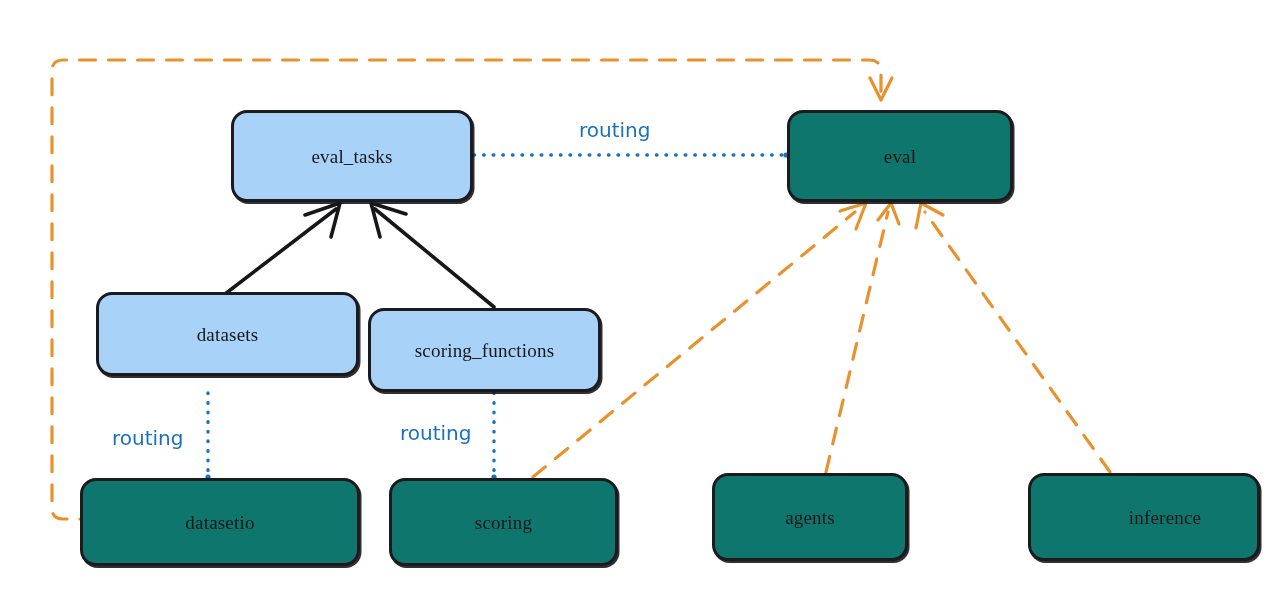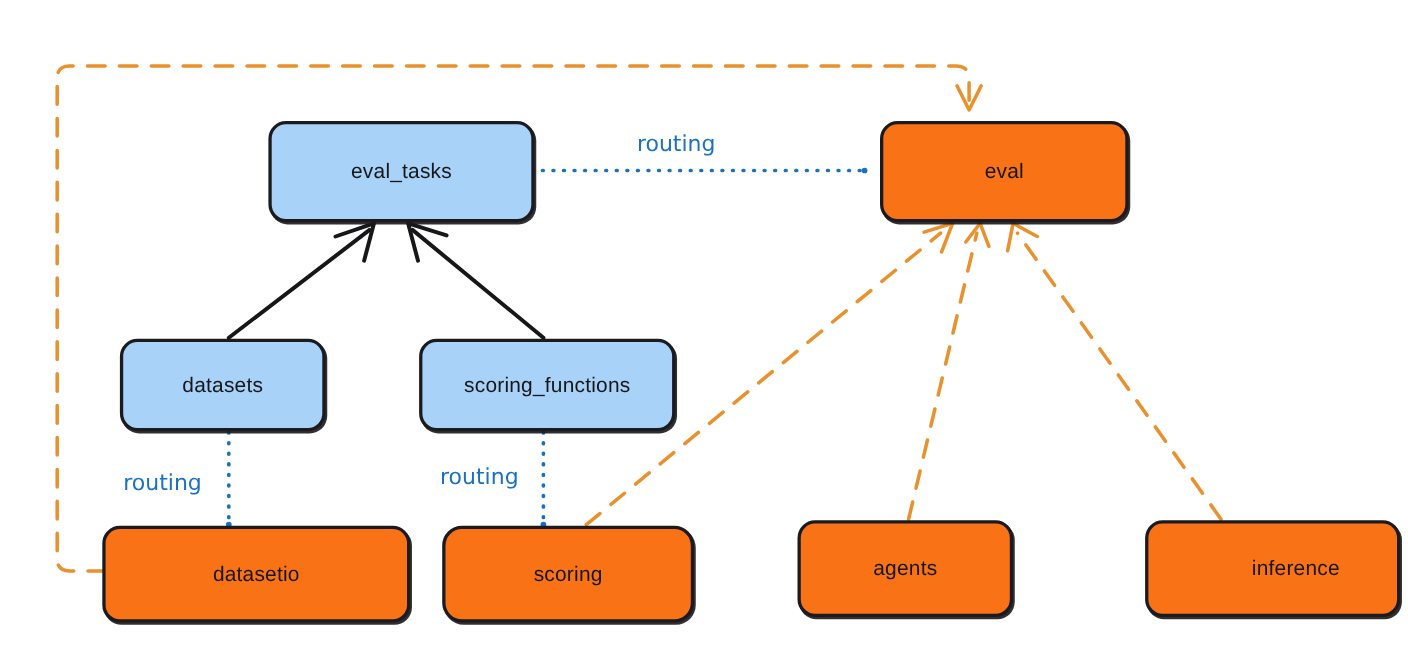--- a/index.html
+++ b/index.html
@@ -29,28 +29,27 @@
   .node {
     position: absolute;
     box-sizing: border-box;
     display: flex;
     align-items: center;
     justify-content: center;
     border: 3px solid #1b1b1f;
     border-radius: 16px;
     text-align: center;
     color: #17171a;
-    font-family: Liberation Sans, sans-serif;
+    font-family: Liberation Serif, serif;
     font-size: 19px;
     letter-spacing: 0.2px;
     box-shadow: 1.5px 2px 0 0 rgba(25,25,28,0.90);
-    margin-left: 13px;
   }
   .node.blue  { background: #a8d2f8; }
-  .node.green { background: #f97316; }
+  .node.green { background: #0f766e; }
   .node-label {
     display: block;
     line-height: 1;
     padding: 0 8px;
     white-space: nowrap;
   }
   .edge-label {
     position: absolute;
     color: #1971c2;
     font-family: "DejaVu Sans", sans-serif;
@@ -113,33 +112,33 @@
   </svg>
 
   <div class="node blue" style="left:231px; top:110px; width:242px; height:92px;">
     <span class="node-label">eval_tasks</span>
   </div>
 
   <div class="node green" style="left:787px; top:110px; width:226px; height:92px;">
     <span class="node-label">eval</span>
   </div>
 
-  <div class="node blue" style="left:96px; top:308px; width:187px; height:84px;">
+  <div class="node blue" style="left:96px; top:292px; width:263px; height:84px;">
     <span class="node-label">datasets</span>
   </div>
 
   <div class="node blue" style="left:368px; top:308px; width:233px; height:84px;">
     <span class="node-label">scoring_functions</span>
   </div>
 
   <div class="node green" style="left:80px; top:478px; width:280px; height:88px;text-align:center;">
     <span class="node-label">datasetio</span>
   </div>
 
-  <div class="node green" style="left:389px; top:478px; width:229px; height:88px;border-radius:18px;">
+  <div class="node green" style="left:389px; top:478px; width:229px; height:88px;">
     <span class="node-label">scoring</span>
   </div>
 
   <div class="node green" style="left:712px; top:473px; width:196px; height:88px;">
     <span class="node-label">agents</span>
   </div>
 
   <div class="node green" style="left:1028px; top:473px; width:232px; height:88px;padding-left:42px;">
     <span class="node-label">inference</span>
   </div>

